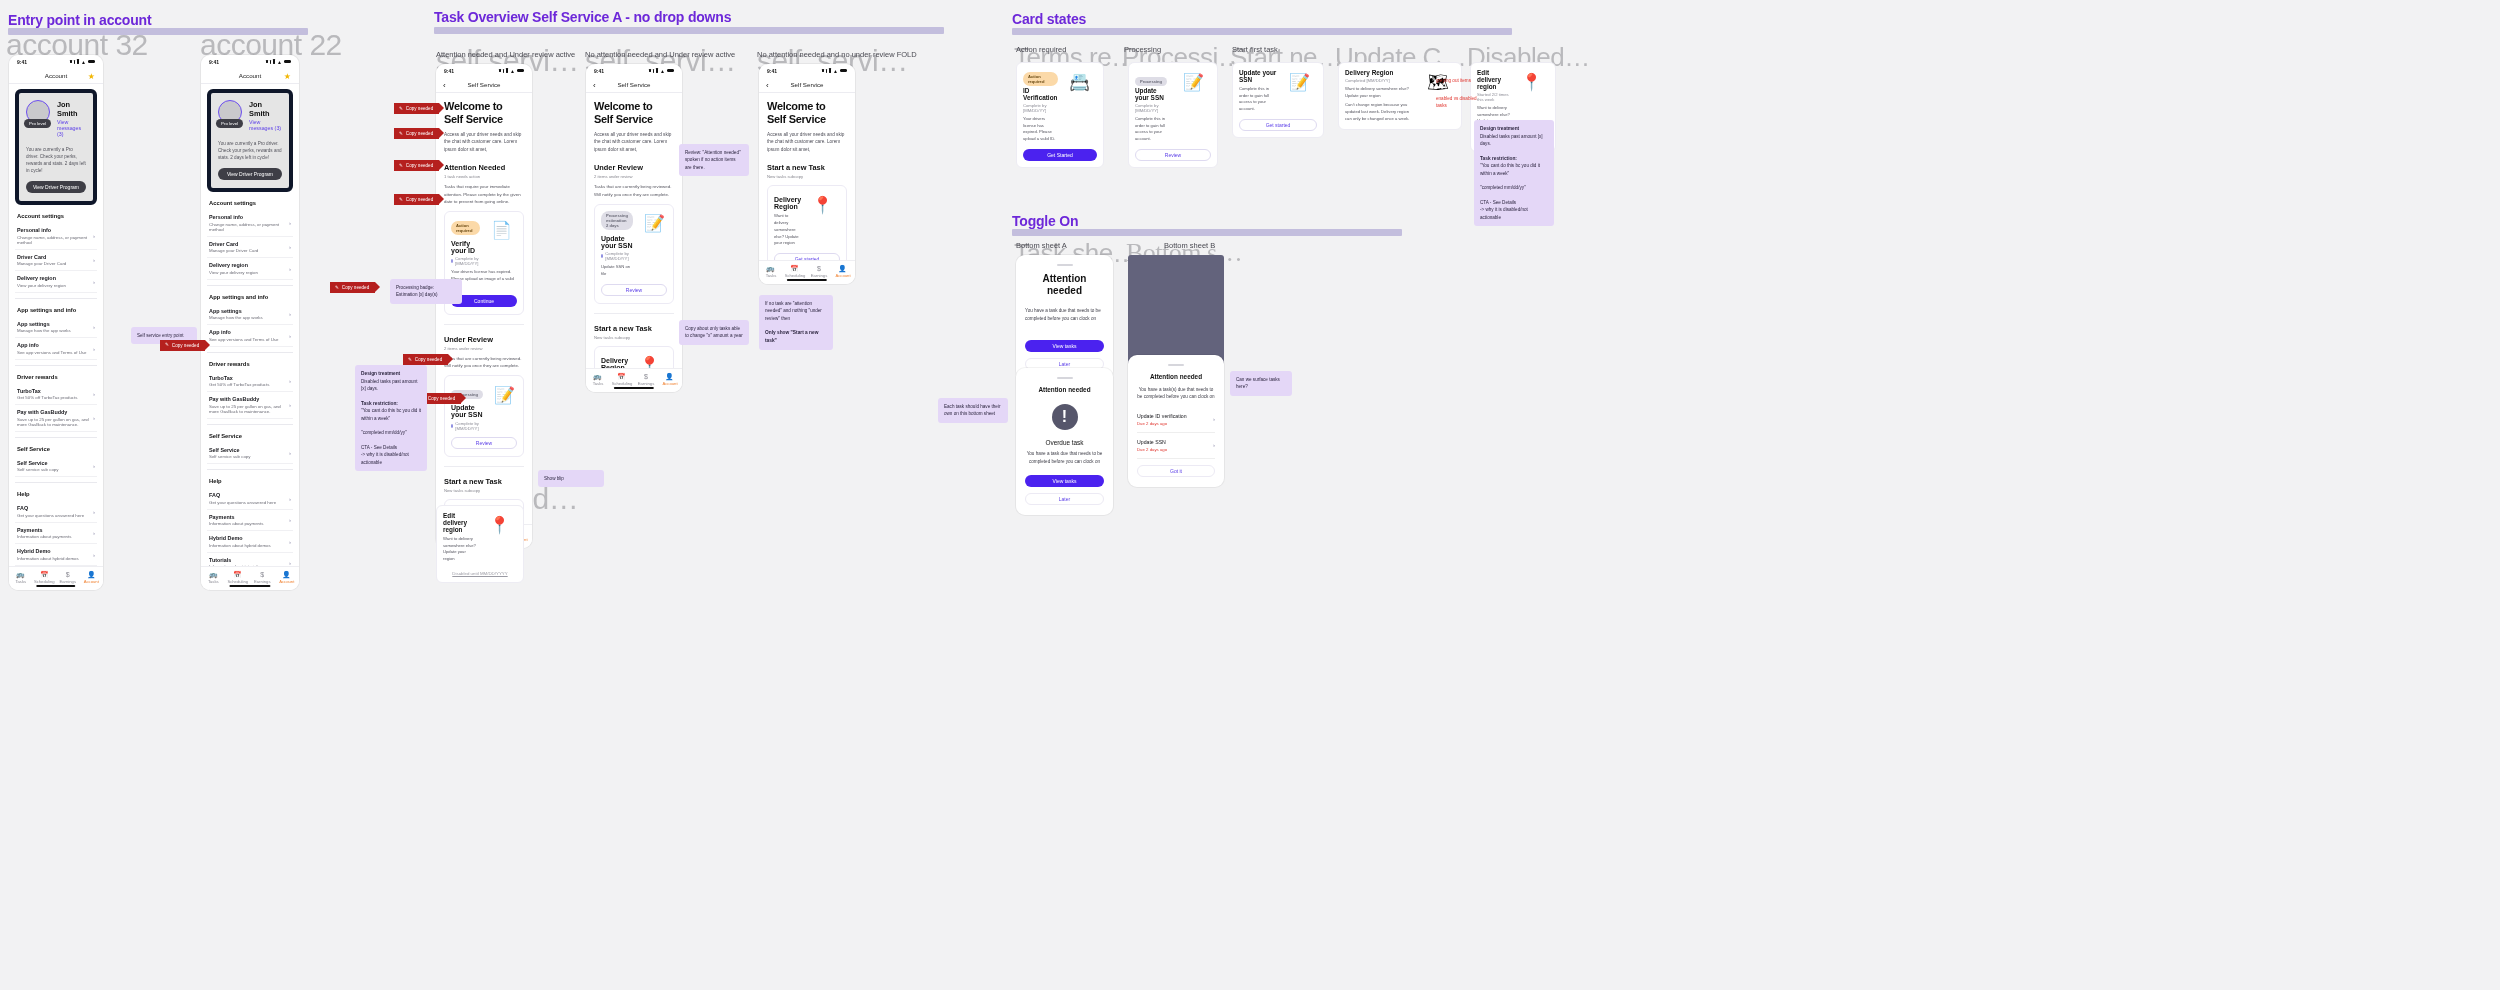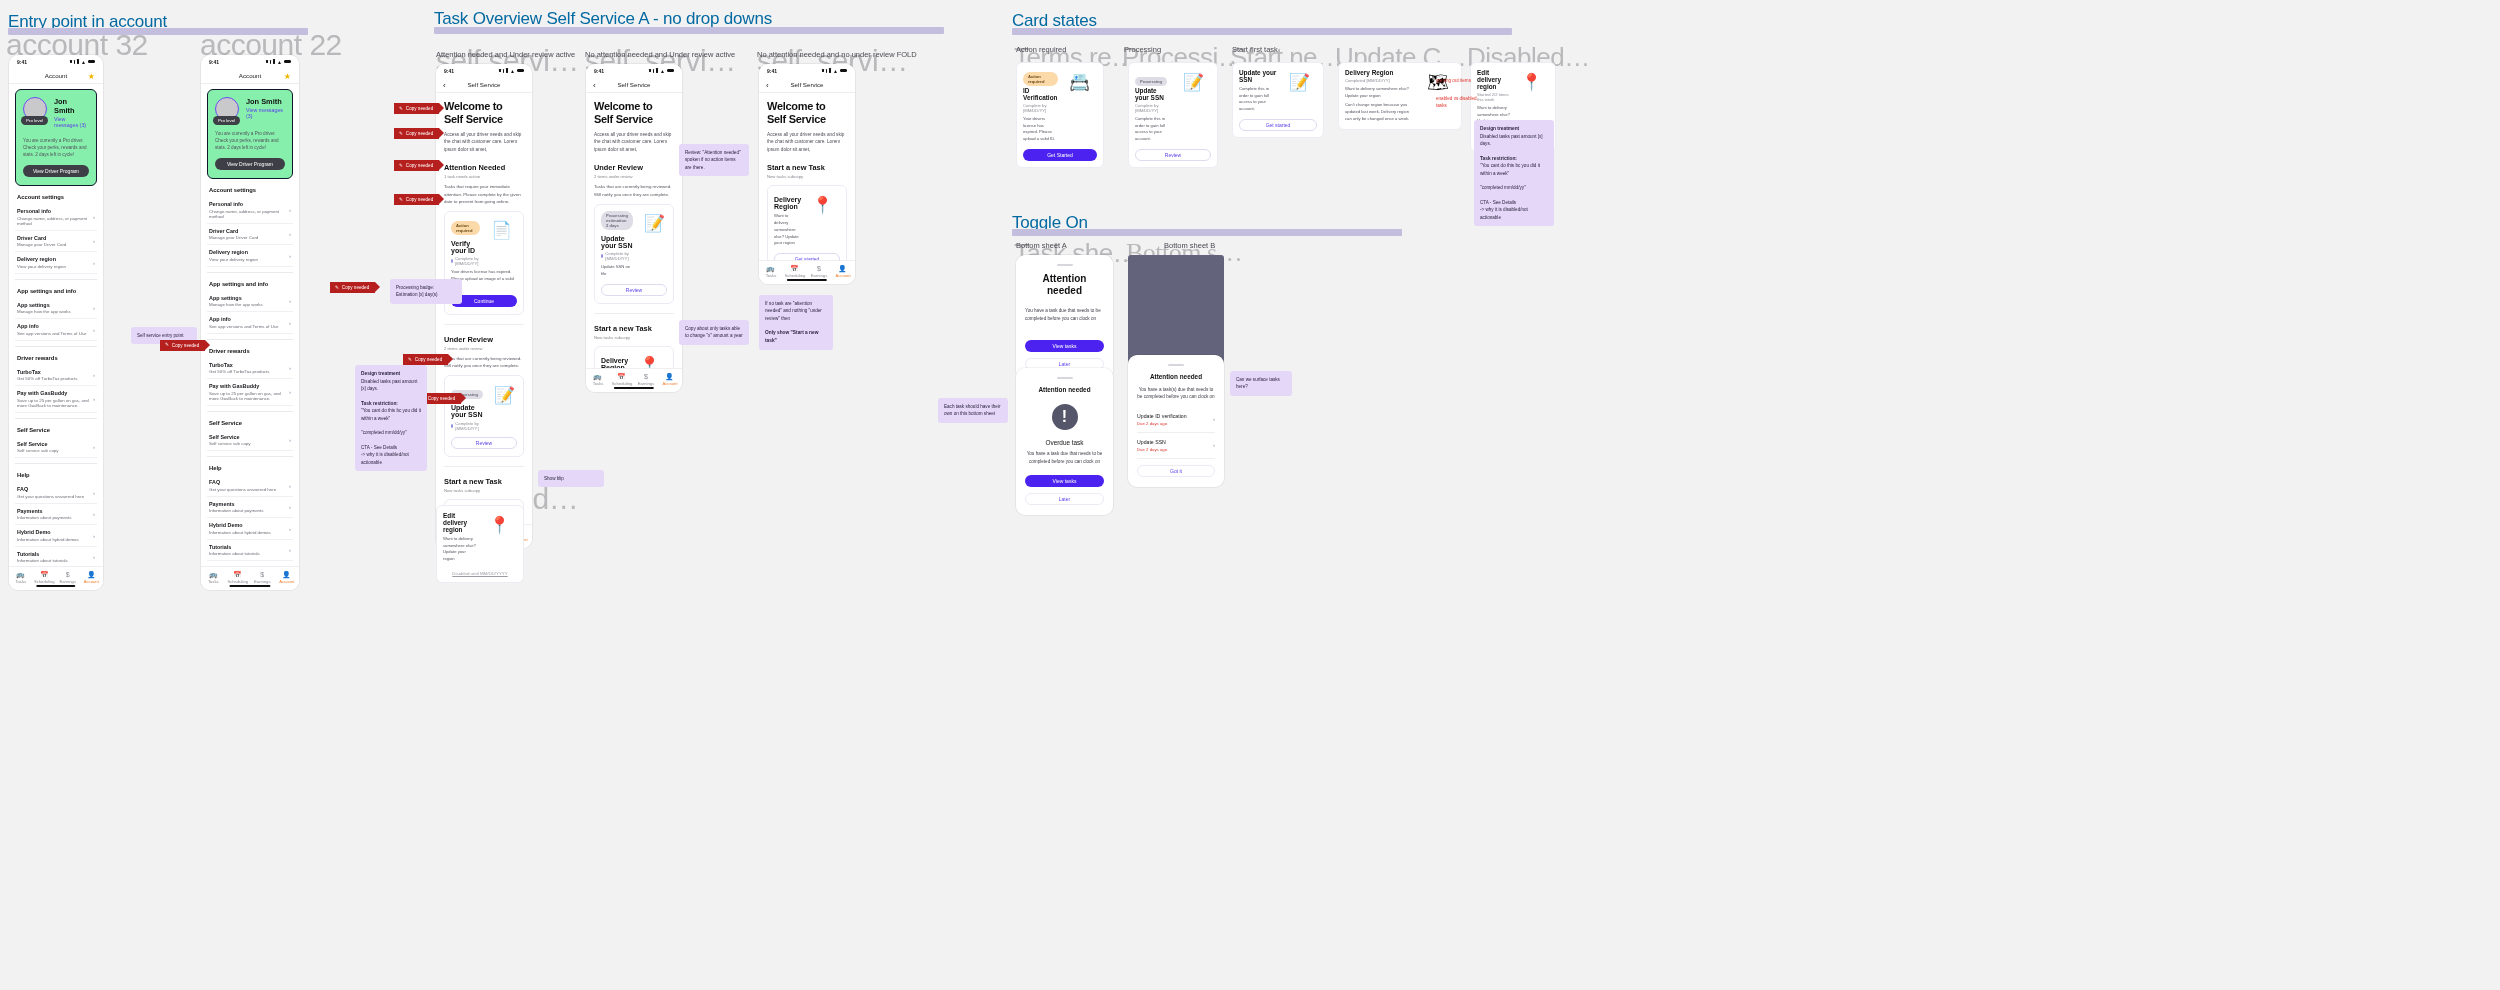--- a/index.html
+++ b/index.html
@@ -2,21 +2,21 @@
 <html><head>
 <meta charset="utf-8">
 <style>
   * { box-sizing: border-box; margin:0; padding:0; }
   html,body{ background:#f2f2f3; font-family:"Liberation Sans", sans-serif; }
   body{ width:2500px; height:990px; position:relative; overflow:hidden; }
 
   .canvas{ position:absolute; inset:0; }
 
   
-  .sec-title{ position:absolute; font-size:17px; font-weight:normal; color:#0369a1; letter-spacing:-.2px; white-space:nowrap;}
+  .sec-title{ position:absolute; font-size:14px; font-weight:bold; color:#6d28d9; letter-spacing:-.2px; white-space:nowrap;}
   .sec-rule{ position:absolute; height:7px; background:#c3bedd; border-radius:1px;}
 
   
   .ghost{ position:absolute; font-size:30px; color:#b9b9bc; white-space:nowrap; letter-spacing:-.5px;}
   .ghost.sm{ font-size:26px; }
   .tinylabel{ position:absolute; font-size:7.5px; color:#4a4a52; white-space:nowrap;}
 
   
   .phone{ position:absolute; background:#fff; border-radius:9px; overflow:hidden;
           box-shadow:0 0 0 1px rgba(0,0,0,.05); }
@@ -24,21 +24,21 @@
               padding:0 8px; font-size:5px; color:#111; font-weight:bold;}
   .sb-right{ display:flex; gap:2px; align-items:center;}
   .bar{width:1.6px;background:#111;border-radius:.4px;}
   .navbar{ height:16px; display:flex; align-items:center; justify-content:center; position:relative;
            font-size:6.2px; color:#1a1a1a; border-bottom:1px solid #ececf1; }
   .navbar .back{ position:absolute; left:7px; top:50%; transform:translateY(-50%); font-size:8px; color:#111;}
   .navbar .star{ position:absolute; right:8px; top:50%; transform:translateY(-50%); font-size:8px; color:#f2b705;}
 
   
   .acc-body{ padding:5px 6px 0; }
-  .profile-card{ background:#86efac; border:1px solid #0f172a; border-radius:6px; padding:7px 7px 8px; }
+  .profile-card{ background:#e5e5e5; border:4px solid #0f172a; border-radius:6px; padding:7px 7px 8px; }
   .prow{ display:flex; gap:7px; align-items:flex-start;}
   .avatar{ width:24px;height:24px;border-radius:50%;background:#c9c9cc;border:1.2px solid #6c4ef0; position:relative;flex:none;}
   .pro-pill{ position:absolute; left:-3px; bottom:-5px; background:#3e3e46; color:#fff; font-size:4.4px;
              padding:2px 5px; border-radius:7px; white-space:nowrap;}
   .pname{ font-size:7.4px; font-weight:bold; color:#111; }
   .pmsg{ font-size:5.3px; color:#5b3ee8; margin-top:1px;}
   .pdesc{ font-size:4.6px; color:#53535c; line-height:1.55; margin-top:9px;}
   .dark-btn{ margin-top:7px; height:12px; border-radius:9px; background:#3e3e46; color:#fff;
              font-size:5px; display:flex;align-items:center;justify-content:center;}
 

